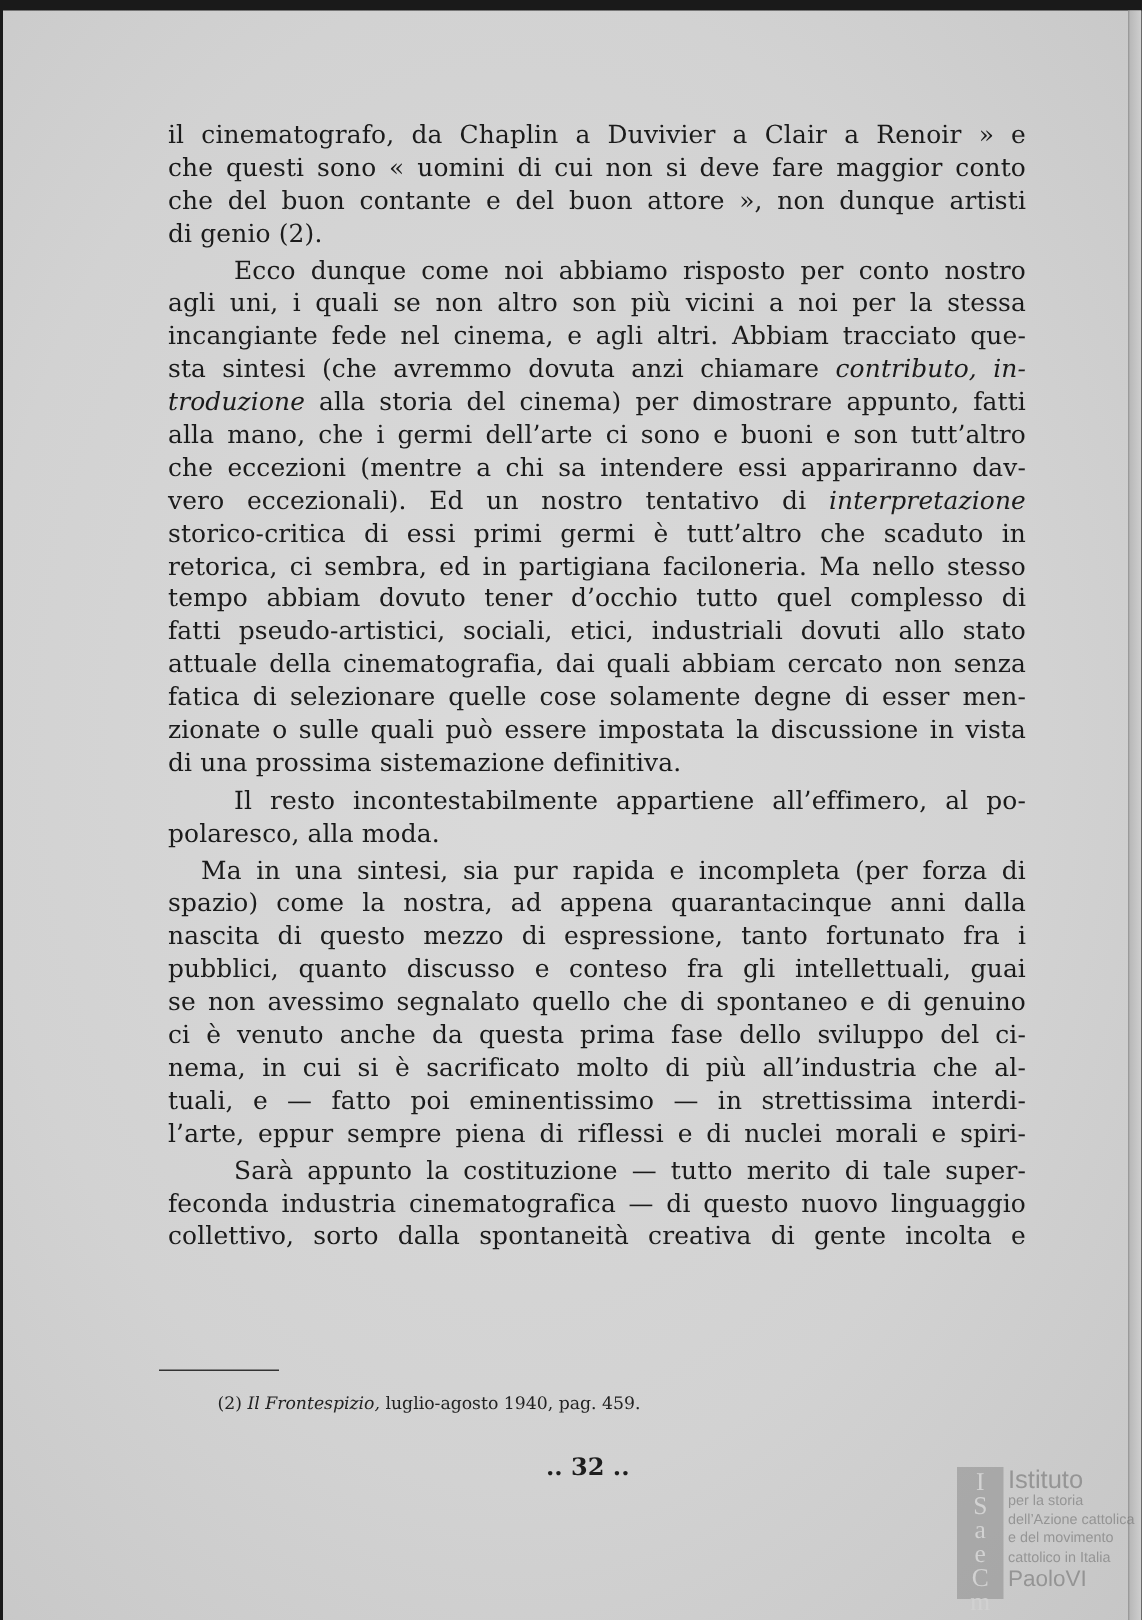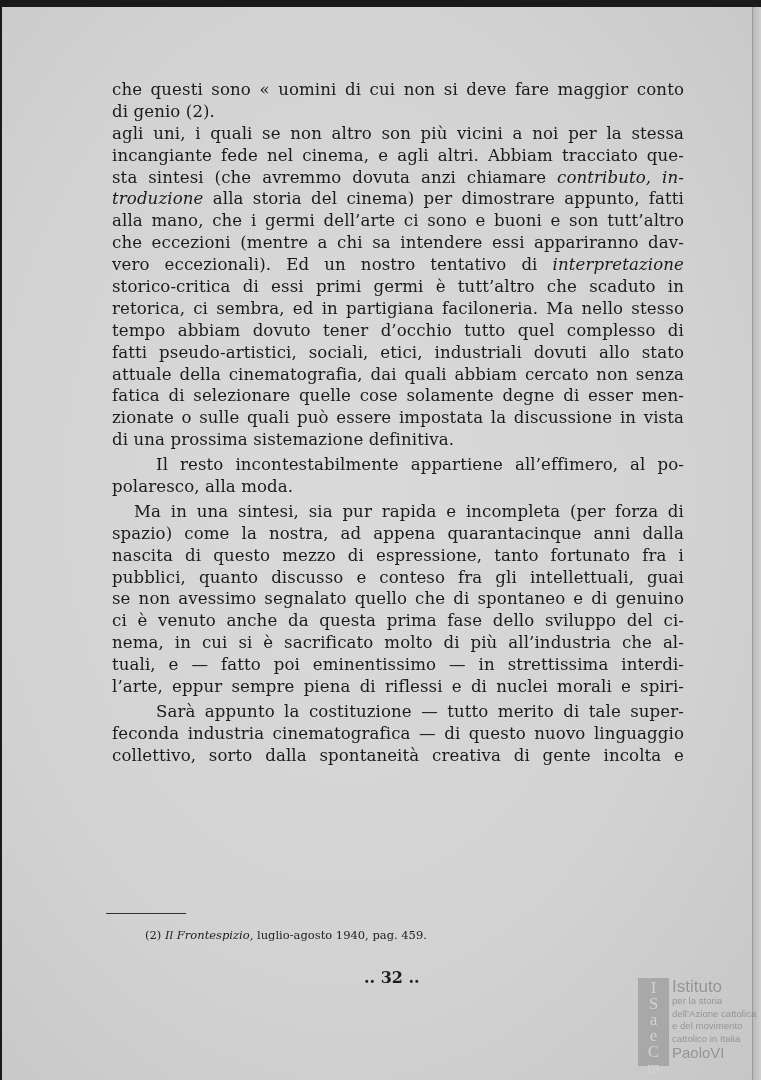--- a/index.html
+++ b/index.html
@@ -60,22 +60,25 @@
   .logo-text .big { font-size: 17px; line-height: 17px; }
   .logo-text .paolo { font-size: 15px; line-height: 16px; }
 </style>
 </head>
 <body>
 
 <div class="page"></div>
 <div class="right-edge"></div>
 
 <div class="text-block" id="body-text">
+    <div class="line">il cinematografo, da Chaplin a Duvivier a Clair a Renoir » e</div>
     <div class="line">che questi sono « uomini di cui non si deve fare maggior conto</div>
+    <div class="line">che del buon contante e del buon attore », non dunque artisti</div>
     <div class="line last">di genio (2).</div>
+    <div class="line indent para-gap">Ecco dunque come noi abbiamo risposto per conto nostro</div>
     <div class="line">agli uni, i quali se non altro son più vicini a noi per la stessa</div>
     <div class="line">incangiante fede nel cinema, e agli altri. Abbiam tracciato que-</div>
     <div class="line"><span>sta sintesi (che avremmo dovuta anzi chiamare </span><em>contributo, in-</em></div>
     <div class="line"><em>troduzione</em><span> alla storia del cinema) per dimostrare appunto, fatti</span></div>
     <div class="line">alla mano, che i germi dell’arte ci sono e buoni e son tutt’altro</div>
     <div class="line">che eccezioni (mentre a chi sa intendere essi appariranno dav-</div>
     <div class="line"><span>vero eccezionali). Ed un nostro tentativo di </span><em>interpretazione</em></div>
     <div class="line">storico-critica di essi primi germi è tutt’altro che scaduto in</div>
     <div class="line">retorica, ci sembra, ed in partigiana faciloneria. Ma nello stesso</div>
     <div class="line">tempo abbiam dovuto tener d’occhio tutto quel complesso di</div>

